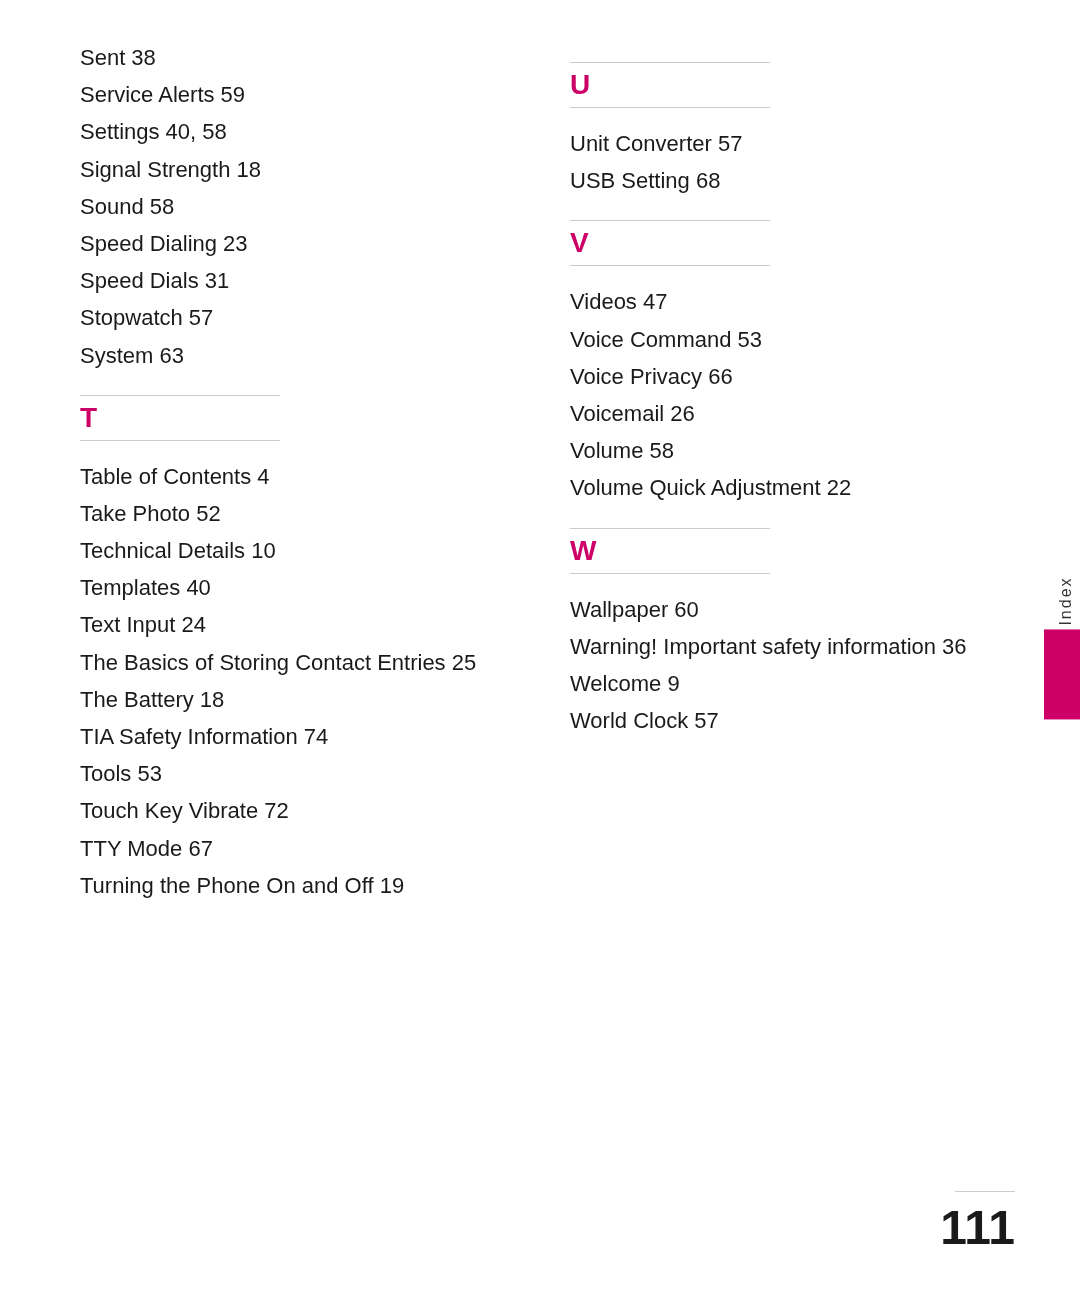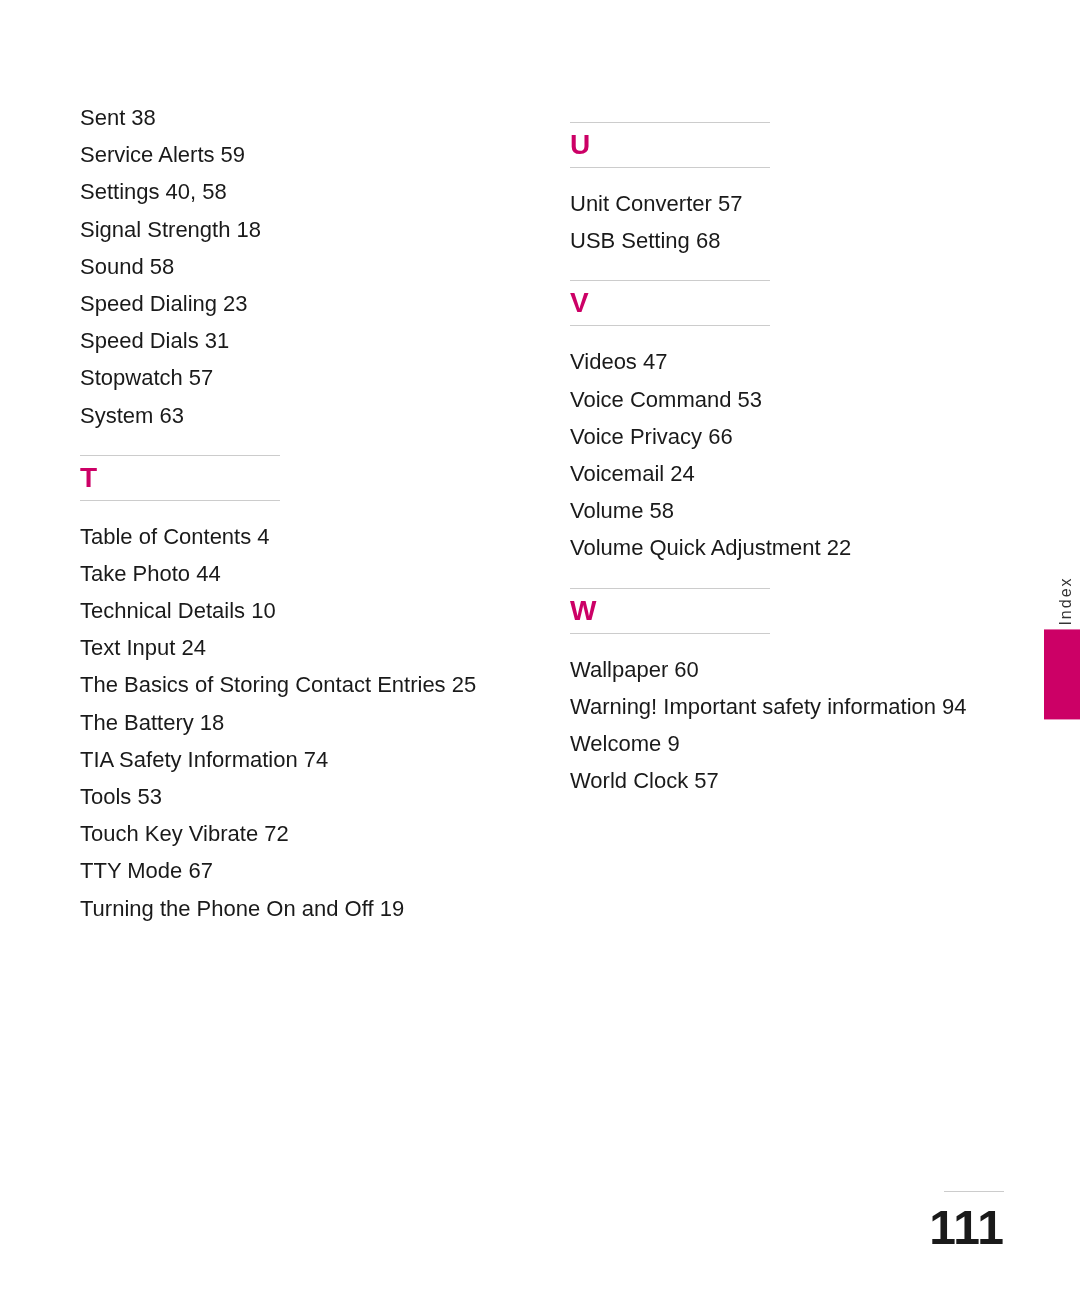--- a/index.html
+++ b/index.html
@@ -16,21 +16,21 @@
       font-size: 22px;
       color: #1a1a1a;
       position: relative;
       overflow: hidden;
     }
 
     .page-container {
       width: 100%;
       height: 100%;
       position: relative;
-      padding: 100px 80px 80px 80px;
+      padding: 40px 80px 80px 80px;
     }
 
     .columns-wrapper {
       display: flex;
       gap: 60px;
       align-items: flex-start;
     }
 
     .left-column {
       flex: 1;
@@ -102,21 +102,21 @@
     .side-tab-bar {
       width: 36px;
       height: 90px;
       background: #cc0066;
     }
 
     
     .page-number-area {
       position: absolute;
       bottom: 40px;
-      right: 76px;
+      right: 65px;
       display: flex;
       flex-direction: column;
       align-items: flex-end;
     }
 
     .page-number-line {
       width: 60px;
       border-top: 1.5px solid #cccccc;
       margin-bottom: 8px;
     }
@@ -146,22 +146,23 @@
         <div class="index-entry">Speed Dials 31</div>
         <div class="index-entry">Stopwatch 57</div>
         <div class="index-entry">System 63</div>
       </div>
 
       <hr class="section-divider">
       <div class="section-block">
         <span class="section-letter">T</span>
         <hr class="section-divider-bottom">
         <div class="index-entry">Table of Contents 4</div>
-        <div class="index-entry">Take Photo 44</div>
+        <div class="index-entry">Take Photo 52</div>
         <div class="index-entry">Technical Details 10</div>
+        <div class="index-entry">Templates 40</div>
         <div class="index-entry">Text Input 24</div>
         <div class="index-entry">The Basics of Storing Contact Entries 25</div>
         <div class="index-entry">The Battery 18</div>
         <div class="index-entry">TIA Safety Information 74</div>
         <div class="index-entry">Tools 53</div>
         <div class="index-entry">Touch Key Vibrate 72</div>
         <div class="index-entry">TTY Mode 67</div>
         <div class="index-entry">Turning the Phone On and Off 19</div>
       </div>
 
@@ -177,31 +178,31 @@
         <div class="index-entry">USB Setting 68</div>
       </div>
 
       <hr class="section-divider">
       <div class="section-block">
         <span class="section-letter">V</span>
         <hr class="section-divider-bottom">
         <div class="index-entry">Videos 47</div>
         <div class="index-entry">Voice Command 53</div>
         <div class="index-entry">Voice Privacy 66</div>
-        <div class="index-entry">Voicemail 24</div>
+        <div class="index-entry">Voicemail 26</div>
         <div class="index-entry">Volume 58</div>
         <div class="index-entry">Volume Quick Adjustment 22</div>
       </div>
 
       <hr class="section-divider">
       <div class="section-block">
         <span class="section-letter">W</span>
         <hr class="section-divider-bottom">
         <div class="index-entry">Wallpaper 60</div>
-        <div class="index-entry">Warning! Important safety information 94</div>
+        <div class="index-entry">Warning! Important safety information 36</div>
         <div class="index-entry">Welcome 9</div>
         <div class="index-entry">World Clock 57</div>
       </div>
 
     </div>
 
   </div>
 
   <div class="side-tab">
     <span class="side-tab-label">Index</span>

